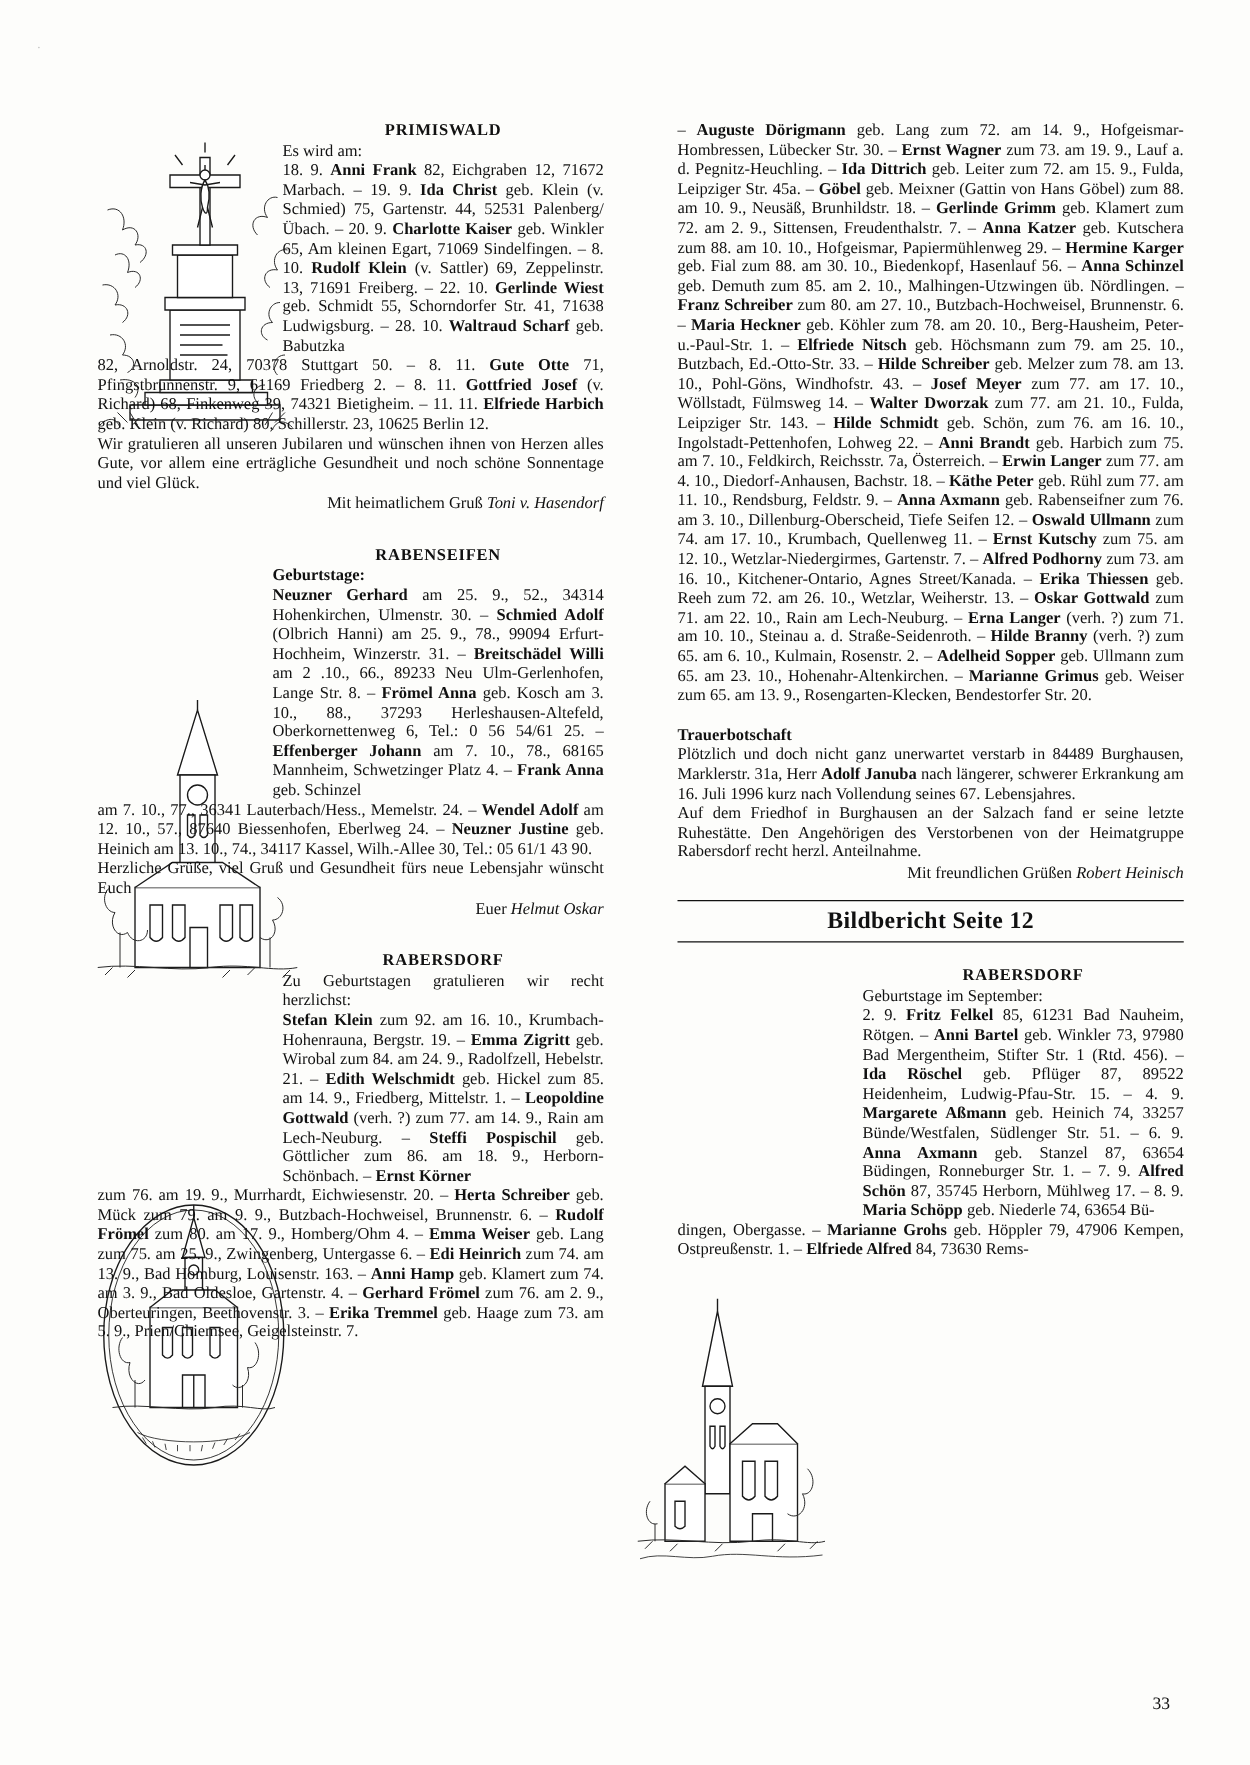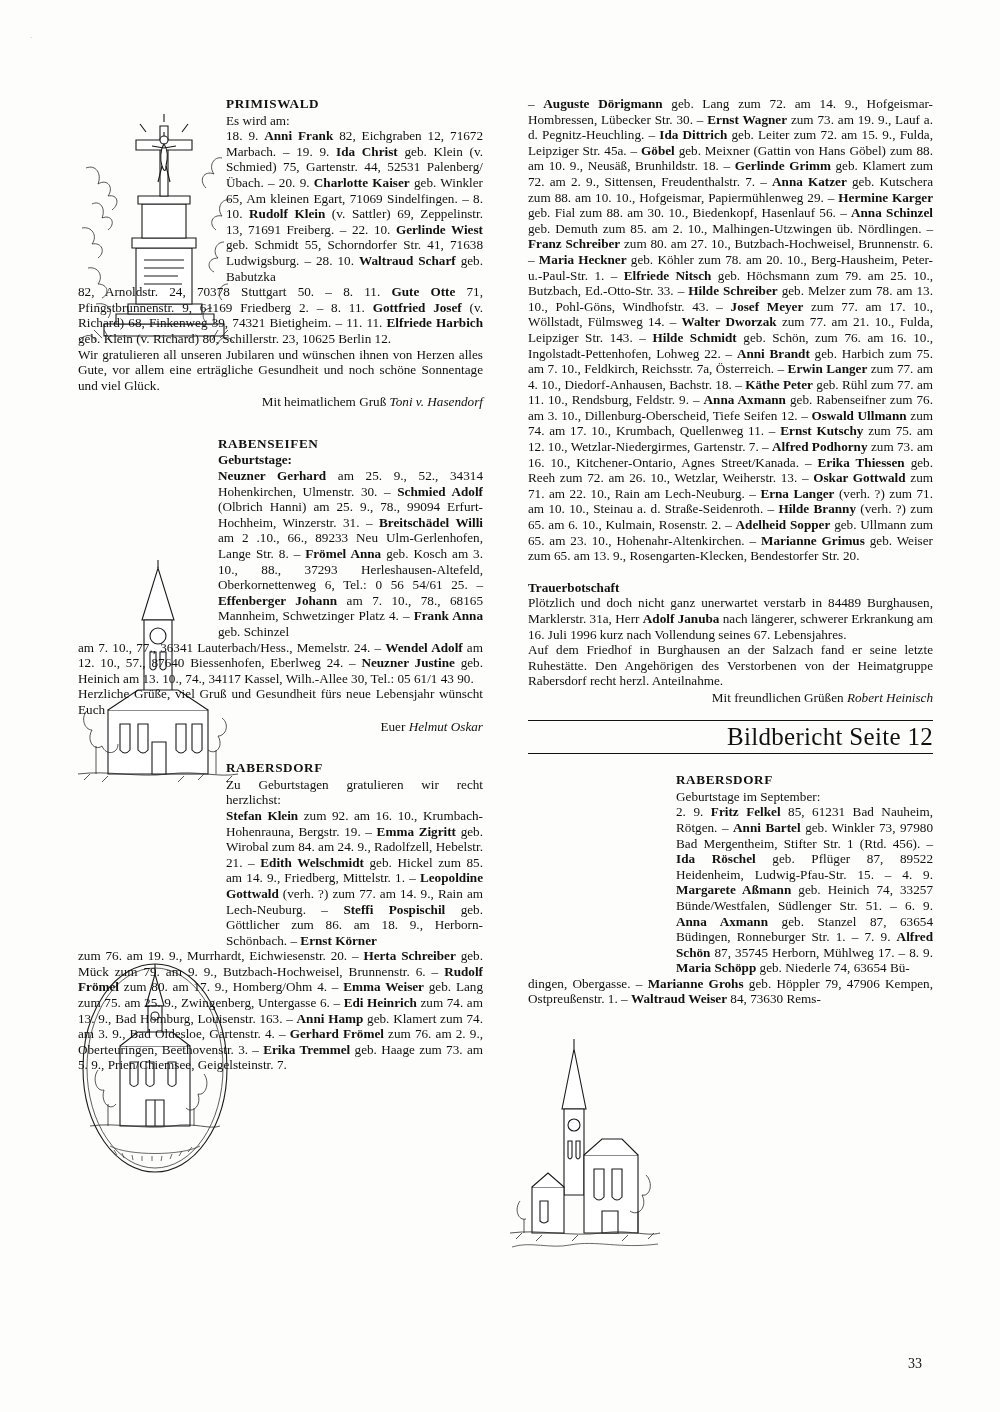--- a/index.html
+++ b/index.html
@@ -32,24 +32,25 @@
   .col {
     position: absolute;
     top: 0;
     width: 405px;
     font-size: 13.2px;
     line-height: 15.6px;
     text-align: justify;
     hyphens: manual;
   }
   .col-left { left: 0; }
-  .col-right { left: 450px; }
+  .col-right { left: 464px; }
 
   p { margin: 0; }
   .sec-title {
+    text-align: center;
     font-weight: bold;
     letter-spacing: 0.6px;
     margin-bottom: 1px;
   }
   .sec-sub {
     font-weight: bold;
   }
   .indent-block {
     margin-left: 148px;
   }
@@ -75,30 +76,30 @@
   }
   .band hr {
     border: none;
     border-top: 1.6px solid #111;
     margin: 0 0 5px 0;
   }
   .band hr.bottom {
     margin: 5px 0 0 0;
   }
   .band .band-title {
-    text-align: right;
-    font-weight: normal;
-    font-size: 25px;
+    text-align: center;
+    font-weight: bold;
+    font-size: 19px;
     letter-spacing: 0.3px;
     padding: 3px 0 4px 0;
   }
 
   .pagenum {
     position: absolute;
-    right: 78px;
+    right: 64px;
     bottom: 40px;
     font-size: 14px;
   }
 
   
   .illus {
     position: absolute;
   }
   .illus svg { display: block; }
 
@@ -313,21 +314,21 @@
       <div class="band">
         <hr>
         <div class="band-title">Bildbericht Seite 12</div>
         <hr class="bottom">
       </div>
 
       <div class="spacer-sm"></div>
 
       <p class="sec-title indent-block-3">RABERSDORF</p>
       <p class="indent-block-3">Geburtstage im September:<br>2. 9. <b>Fritz Felkel</b> 85, 61231 Bad Nauheim, Rötgen. – <b>Anni Bartel</b> geb. Winkler 73, 97980 Bad Mergentheim, Stifter Str. 1 (Rtd. 456). – <b>Ida Röschel</b> geb. Pflüger 87, 89522 Heidenheim, Ludwig-Pfau-Str. 15. – 4. 9. <b>Margarete Aßmann</b> geb. Heinich 74, 33257 Bünde/Westfalen, Südlenger Str. 51. – 6. 9. <b>Anna Axmann</b> geb. Stanzel 87, 63654 Büdingen, Ronneburger Str. 1. – 7. 9. <b>Alfred Schön</b> 87, 35745 Herborn, Mühlweg 17. – 8. 9. <b>Maria Schöpp</b> geb. Niederle 74, 63654 Bü-</p>
-      <p>dingen, Obergasse. – <b>Marianne Grohs</b> geb. Höppler 79, 47906 Kempen, Ostpreußenstr. 1. – <b>Waltraud Weiser</b> 84, 73630 Rems-</p>
+      <p>dingen, Obergasse. – <b>Marianne Grohs</b> geb. Höppler 79, 47906 Kempen, Ostpreußenstr. 1. – <b>Elfriede Alfred</b> 84, 73630 Rems-</p>
 
     </div>
 
   </div>
 
   <div class="pagenum">33</div>
 
 </div>
 
 </body></html>

